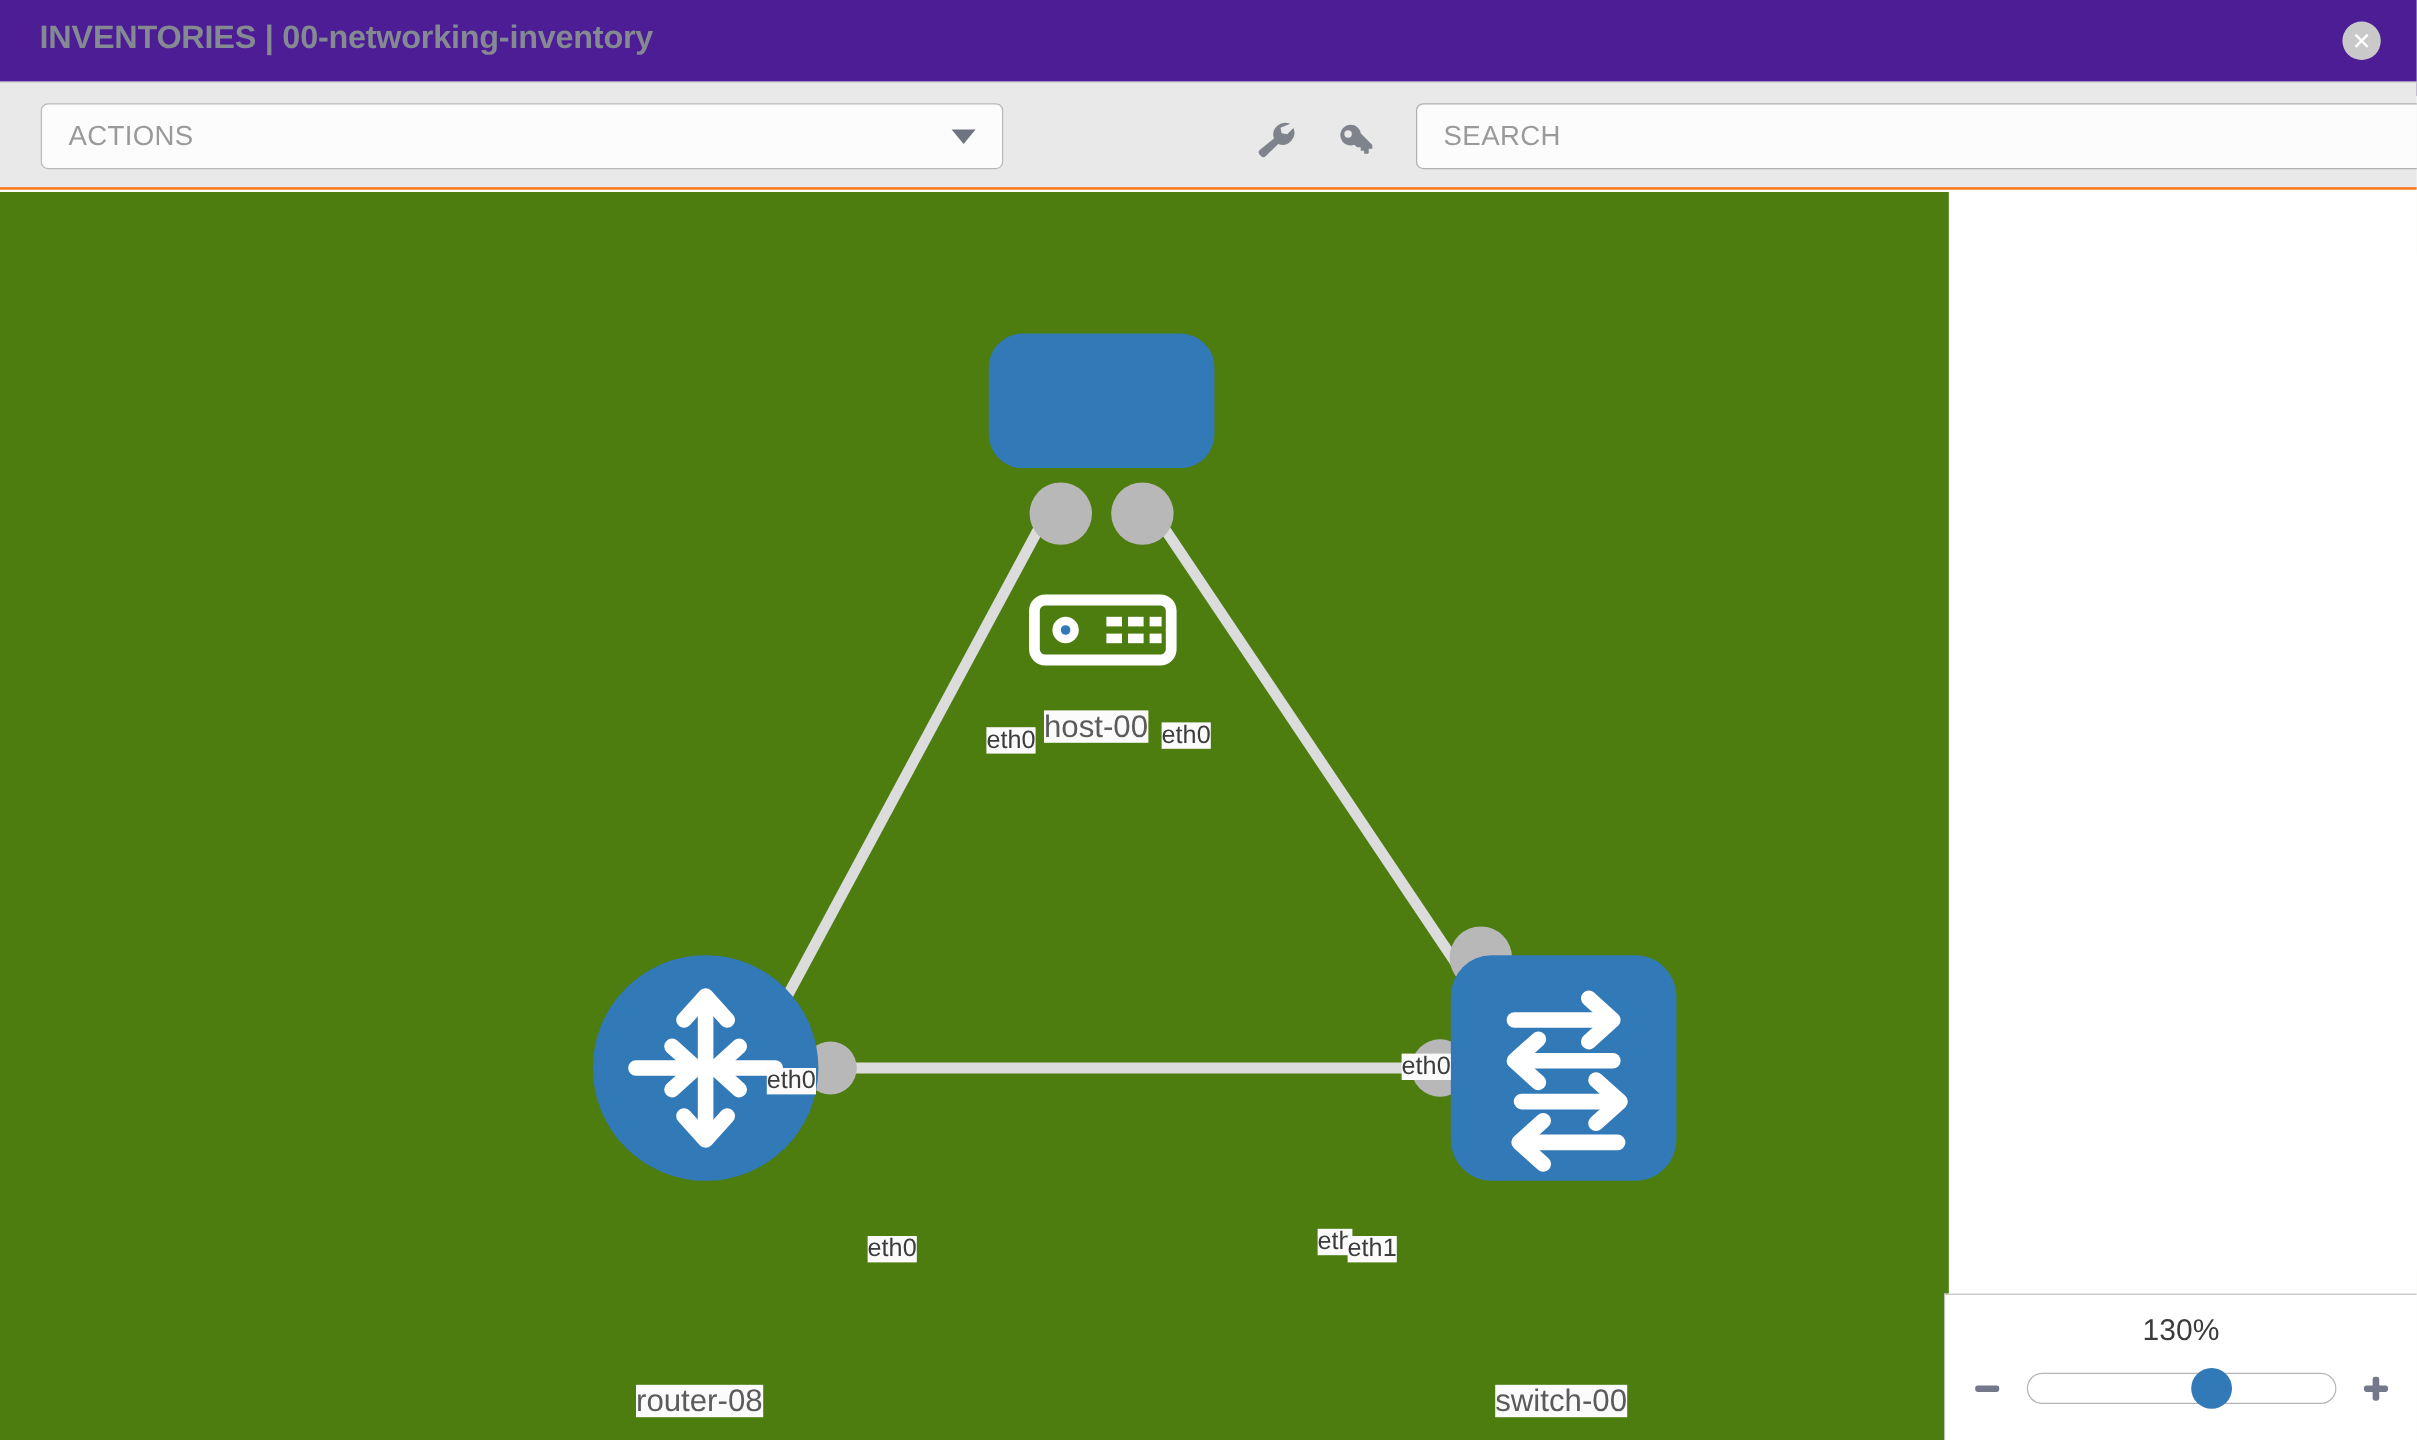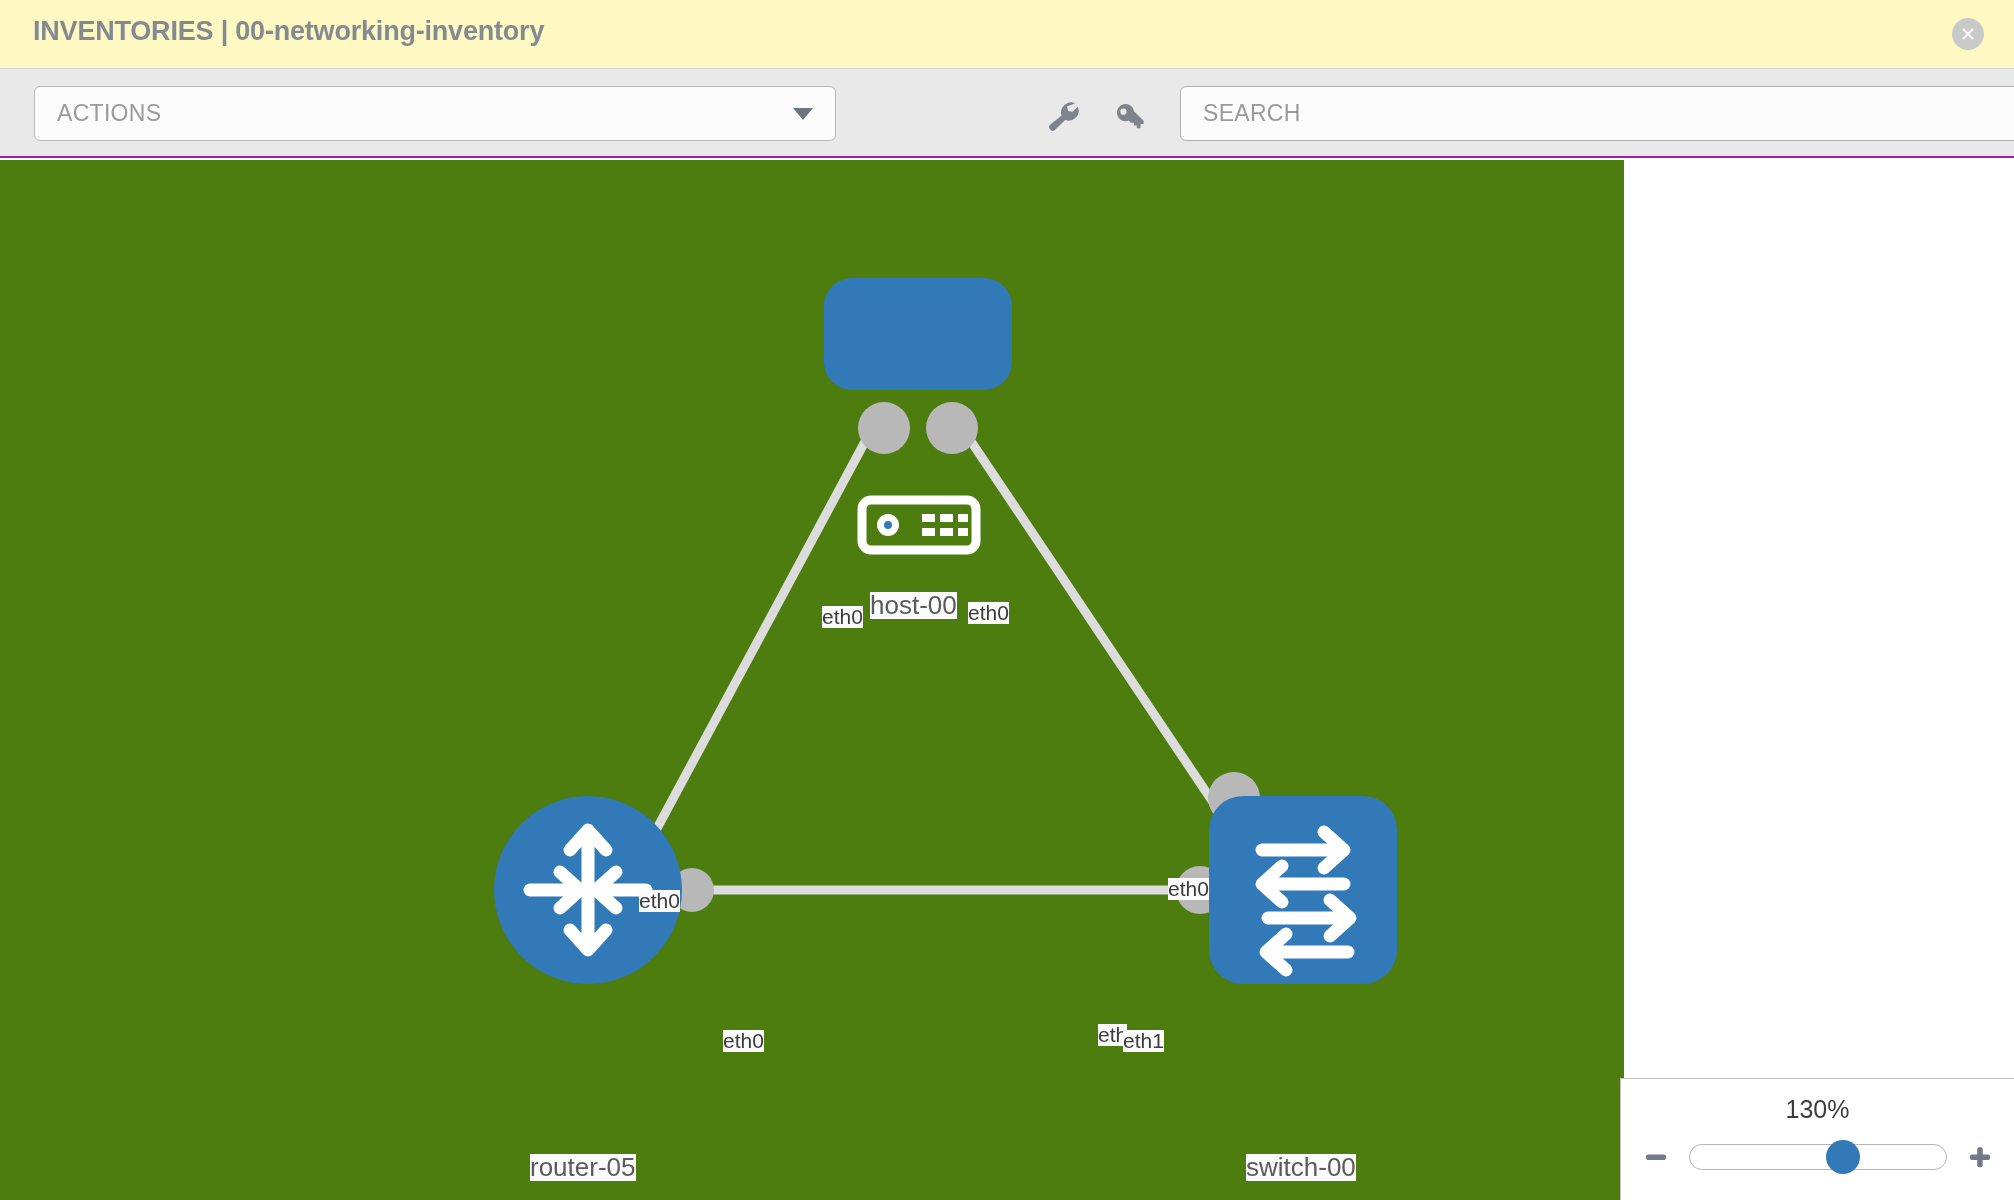--- a/index.html
+++ b/index.html
@@ -18,21 +18,21 @@
     height: 1200px;
     background: #ffffff;
   }
 
   
   .header {
     position: absolute;
     left: 0; top: 0;
     width: 2014px;
     height: 80px;
-    background: #fef9c3;
+    background: #4c1d95;
     display: flex;
     align-items: center;
   }
 
   .page-title {
     position: absolute;
     left: 33px;
     top: 16px;
     font-size: 27px;
     font-weight: bold;
@@ -58,21 +58,21 @@
   .close-btn svg { display: block; }
 
   
   .toolbar {
     position: absolute;
     left: 0; top: 68px;
     width: 2014px;
     height: 90px;
     background: #e9e9e9;
     border-top: 1px solid #d0d0d0;
-    border-bottom: 2px solid #a21caf;
+    border-bottom: 2px solid #f97316;
   }
 
   .actions-select {
     position: absolute;
     left: 34px;
     top: 17px;
     width: 802px;
     height: 55px;
     background: #fcfcfc;
     border: 1px solid #b9b9b9;
@@ -334,21 +334,21 @@
     <div class="nlabel node-name" style="left:870px;  top:432px;">host-00</div>
     <div class="nlabel iface" style="left:968px;  top:442px;">eth0</div>
 
     <div class="nlabel iface" style="left:639px;  top:730px;">eth0</div>
     <div class="nlabel iface" style="left:1168px; top:718px;">eth0</div>
 
     <div class="nlabel iface" style="left:723px;  top:870px;">eth0</div>
     <div class="nlabel iface" style="left:1098px; top:864px;">eth</div>
     <div class="nlabel iface" style="left:1123px; top:870px;">eth1</div>
 
-    <div class="nlabel node-name" style="left:530px;  top:994px;">router-05</div>
+    <div class="nlabel node-name" style="left:530px;  top:994px;">router-08</div>
     <div class="nlabel node-name" style="left:1246px; top:994px;">switch-00</div>
   </div>
 
   <div class="zoom-panel">
     <div class="zoom-pct">130%</div>
     <div class="zoom-row">
       <div class="zoom-btn">
         <svg width="26" height="26" viewBox="0 0 26 26" aria-hidden="true">
           <rect x="3" y="10.5" width="20" height="5.5" rx="2" fill="#73798a"></rect>
         </svg>

